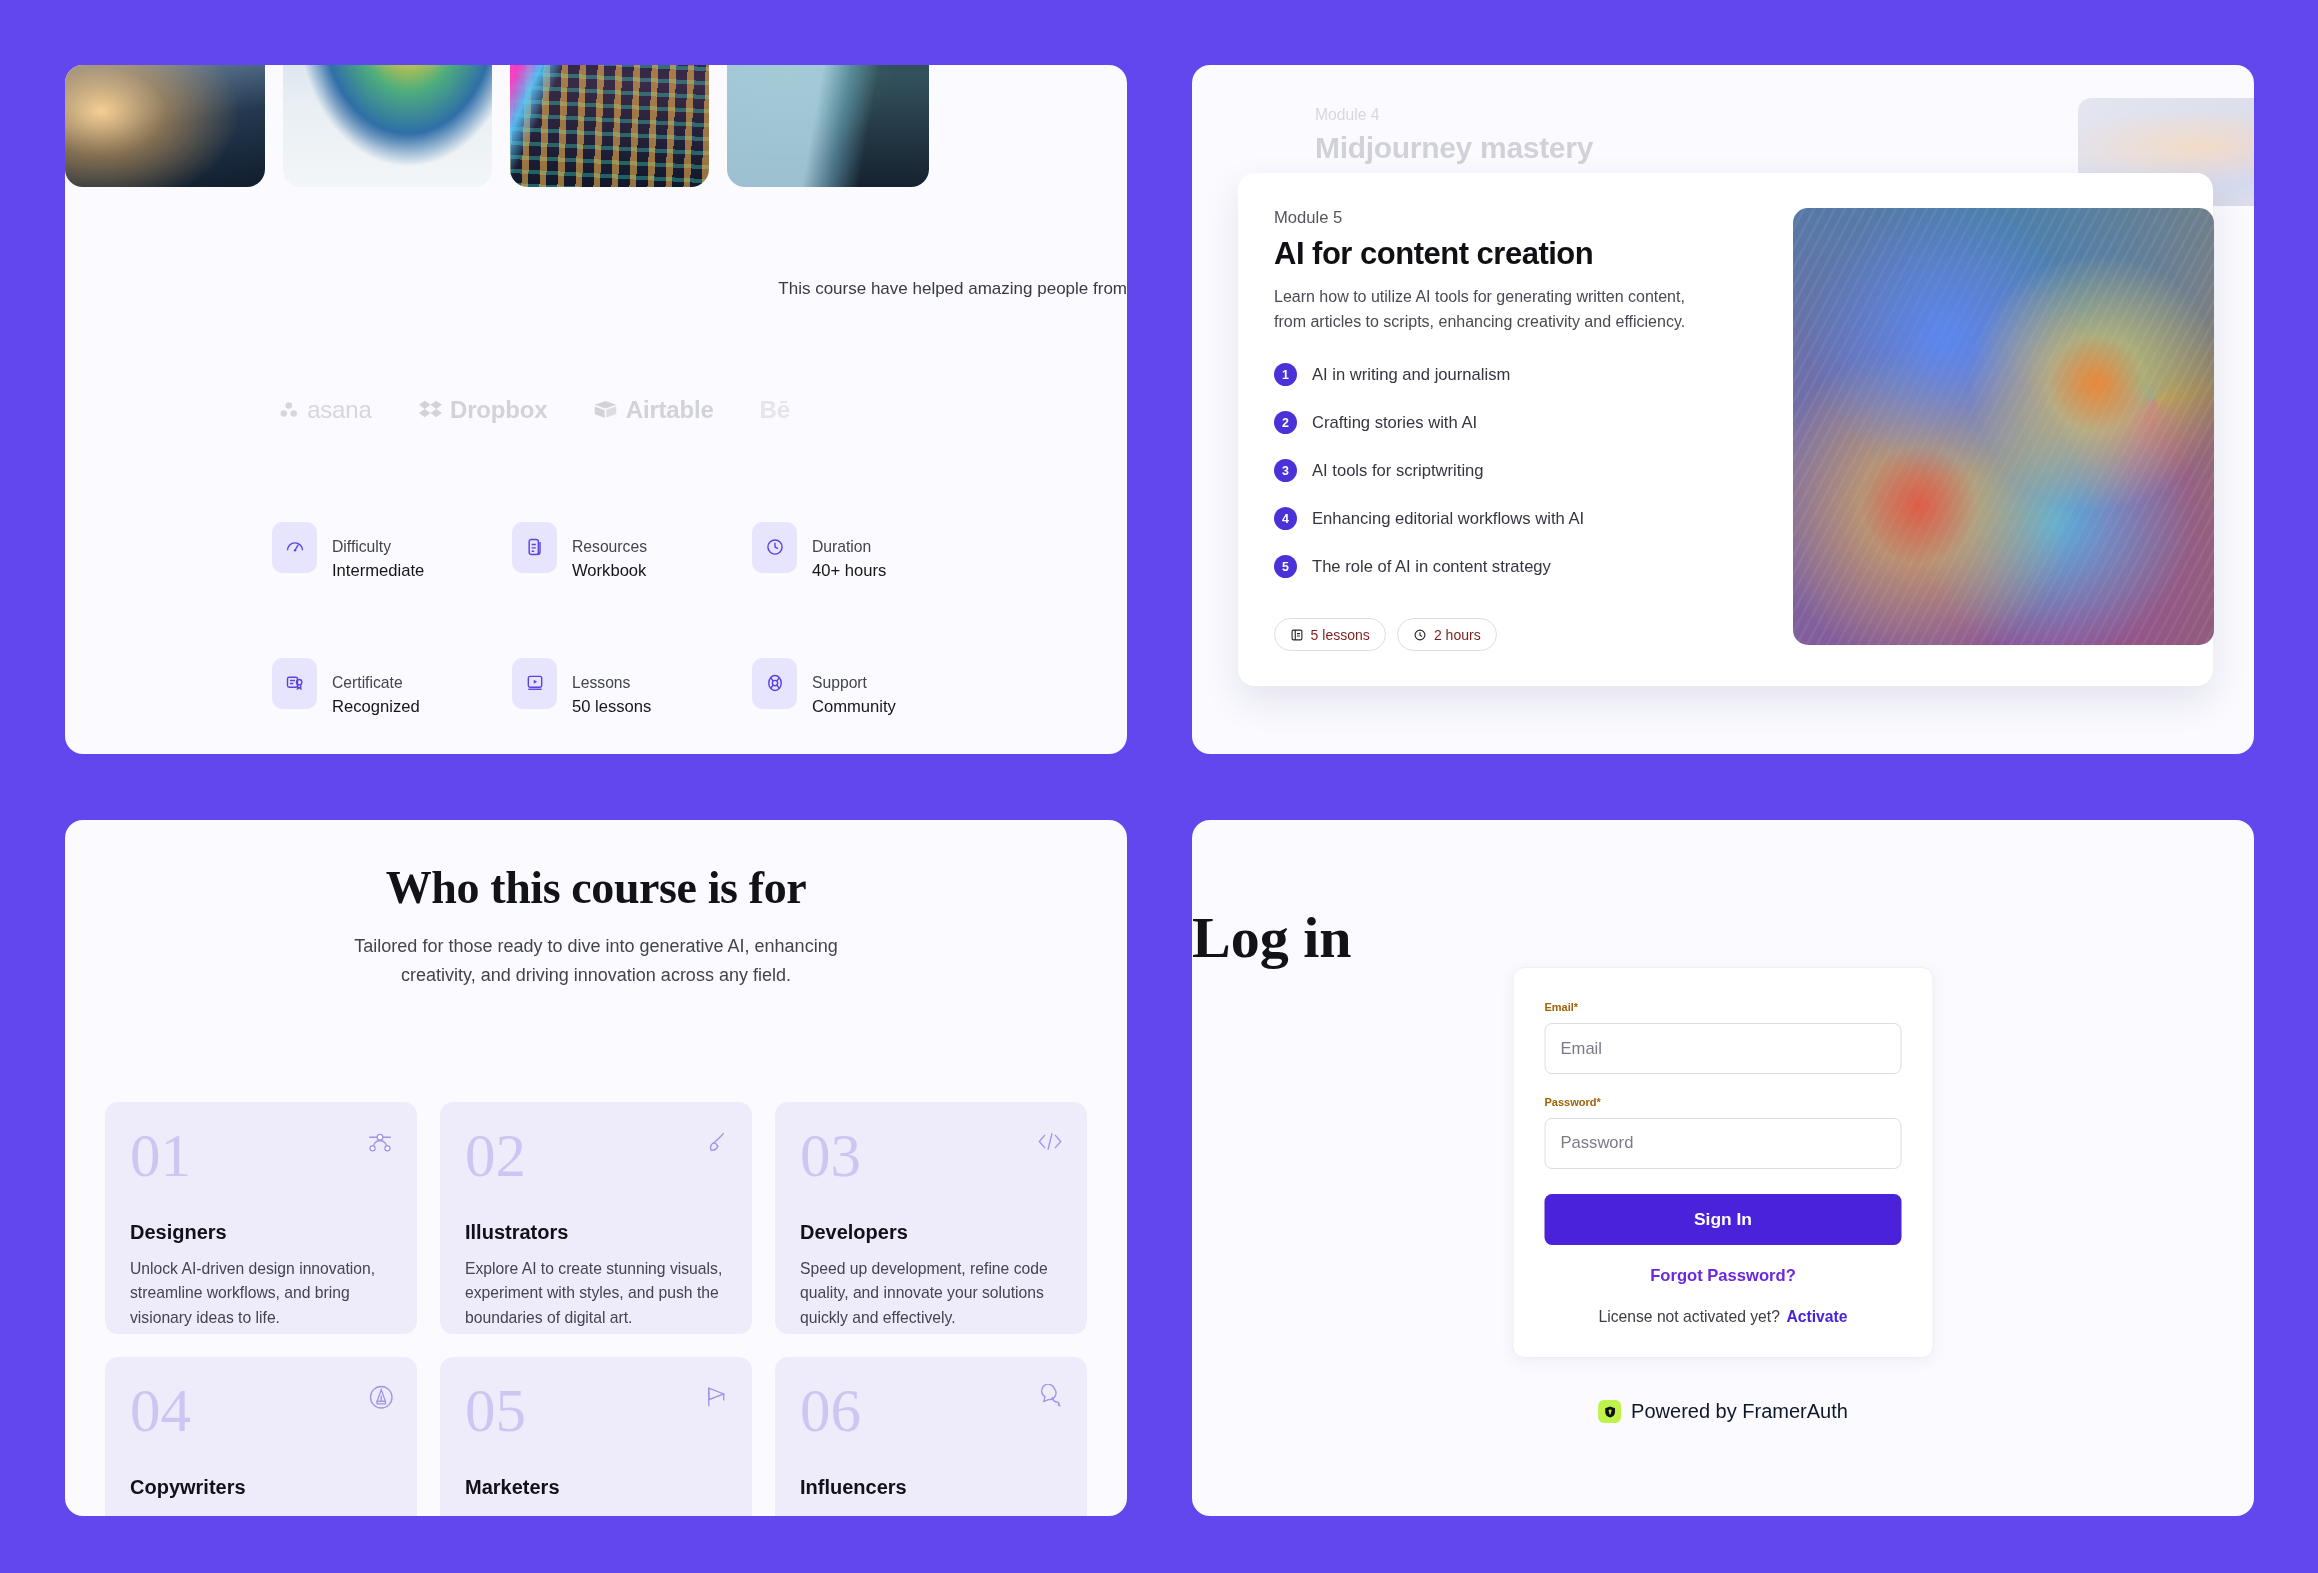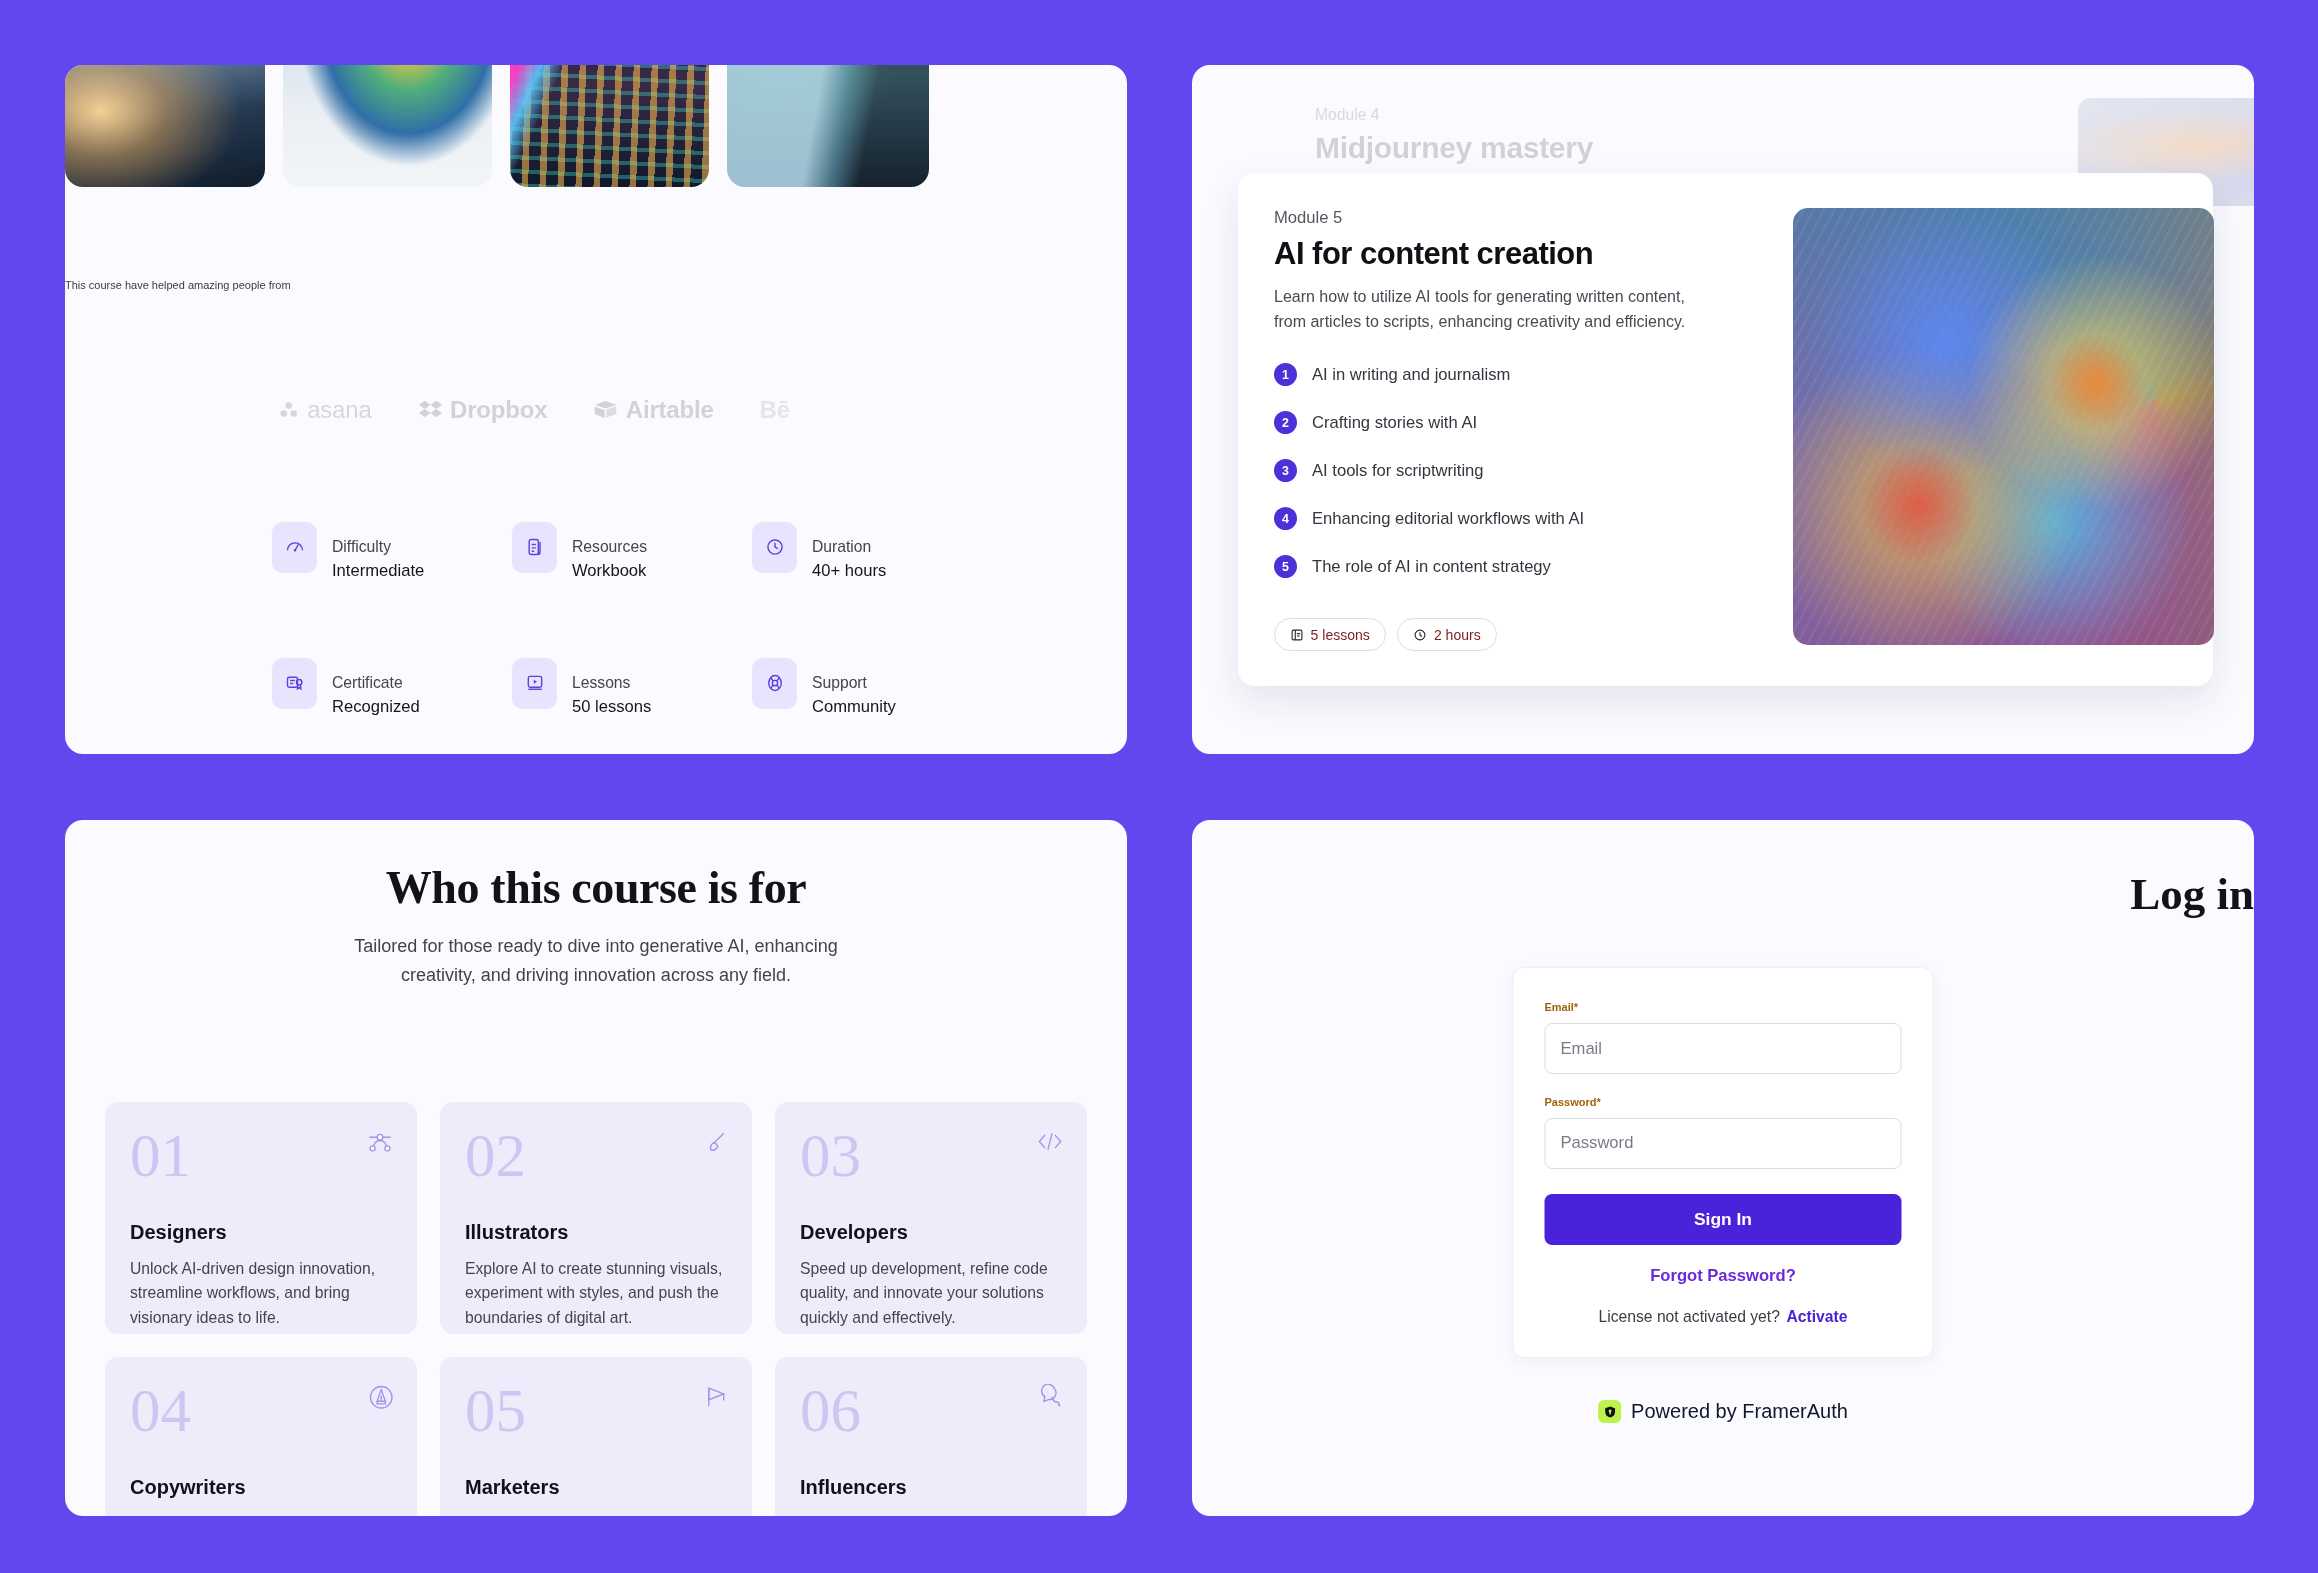--- a/index.html
+++ b/index.html
@@ -47,21 +47,21 @@
   }
   .hero-img.i4 { width: 202px;
     background:
       linear-gradient(100deg, rgba(180,220,235,.85) 46%, rgba(120,190,215,.5) 58%, rgba(0,0,0,0) 70%),
       radial-gradient(ellipse at 30% 30%, rgba(70,110,90,.8) 0%, rgba(0,0,0,0) 55%),
       linear-gradient(180deg,#223040 0%,#33525e 40%,#16212e 100%);
   }
 
   .helped-label {
     position:absolute; top: 214px; left:0; width:100%;
-    text-align:left; font-size: 11px; color:#3a3a46; font-weight:500;
+    text-align:right; font-size: 17px; color:#3a3a46; font-weight:500;
   }
   .logos-row {
     position:absolute; top: 331px; left:0; width:100%;
     display:flex; justify-content:center; align-items:center; gap:46px;
     padding-right: 124px;
   }
   .logo { display:flex; align-items:center; gap:7.5px; color:#d2d2d9; font-size:24px; font-weight:700; letter-spacing:-0.2px; }
   .logo.asana { color:#d6d6dd; font-weight:400; }
   .logo.behance { color:#e4e4ea; }
   .logo svg { display:block; }
@@ -152,22 +152,22 @@
   }
   .who-num { font-family:"Liberation Serif", serif; font-size: 61px; line-height:.95; color:#cdc6f2; font-weight:400; }
   .who-ico { position:absolute; right: 23px; top: 26.5px; }
   .who-ico svg { stroke:#9f94e8; fill:none; stroke-width:1.6; }
   .who-name { font-size: 20px; font-weight:700; color:#111118; margin-top: 36px; }
   .who-desc { font-size: 15.7px; line-height:1.55; color:#44444e; margin-top: 13.2px; }
 
   
   #panel-d { left: 1192px; top: 820px; width: 1062px; height: 696px; }
   .login-title {
-    text-align:right; padding-top: 48px;
-    font-family:"Liberation Serif", serif; font-size: 45px; font-weight:700; color:#121219;
+    text-align:left; padding-top: 48px;
+    font-family:"Liberation Serif", serif; font-size: 58px; font-weight:700; color:#121219;margin-top:36px;
   }
   .login-card {
     position:absolute; left: 50%; transform: translateX(-50%); top: 147px;
     width: 421px; background:#fff; border:0.8px solid #eeeef3; border-radius: 11.6px;
     box-shadow: 0 3.3px 15px rgba(40,30,90,.05);
     padding: 33px 31px 31px 31px;
   }
   .fld-label { font-size: 11px; color:#a16207; font-weight:700; }
   .fld {
     margin-top: 10px; width:100%; height: 51px; border:0.8px solid #dcdce3; border-radius: 7.5px;

